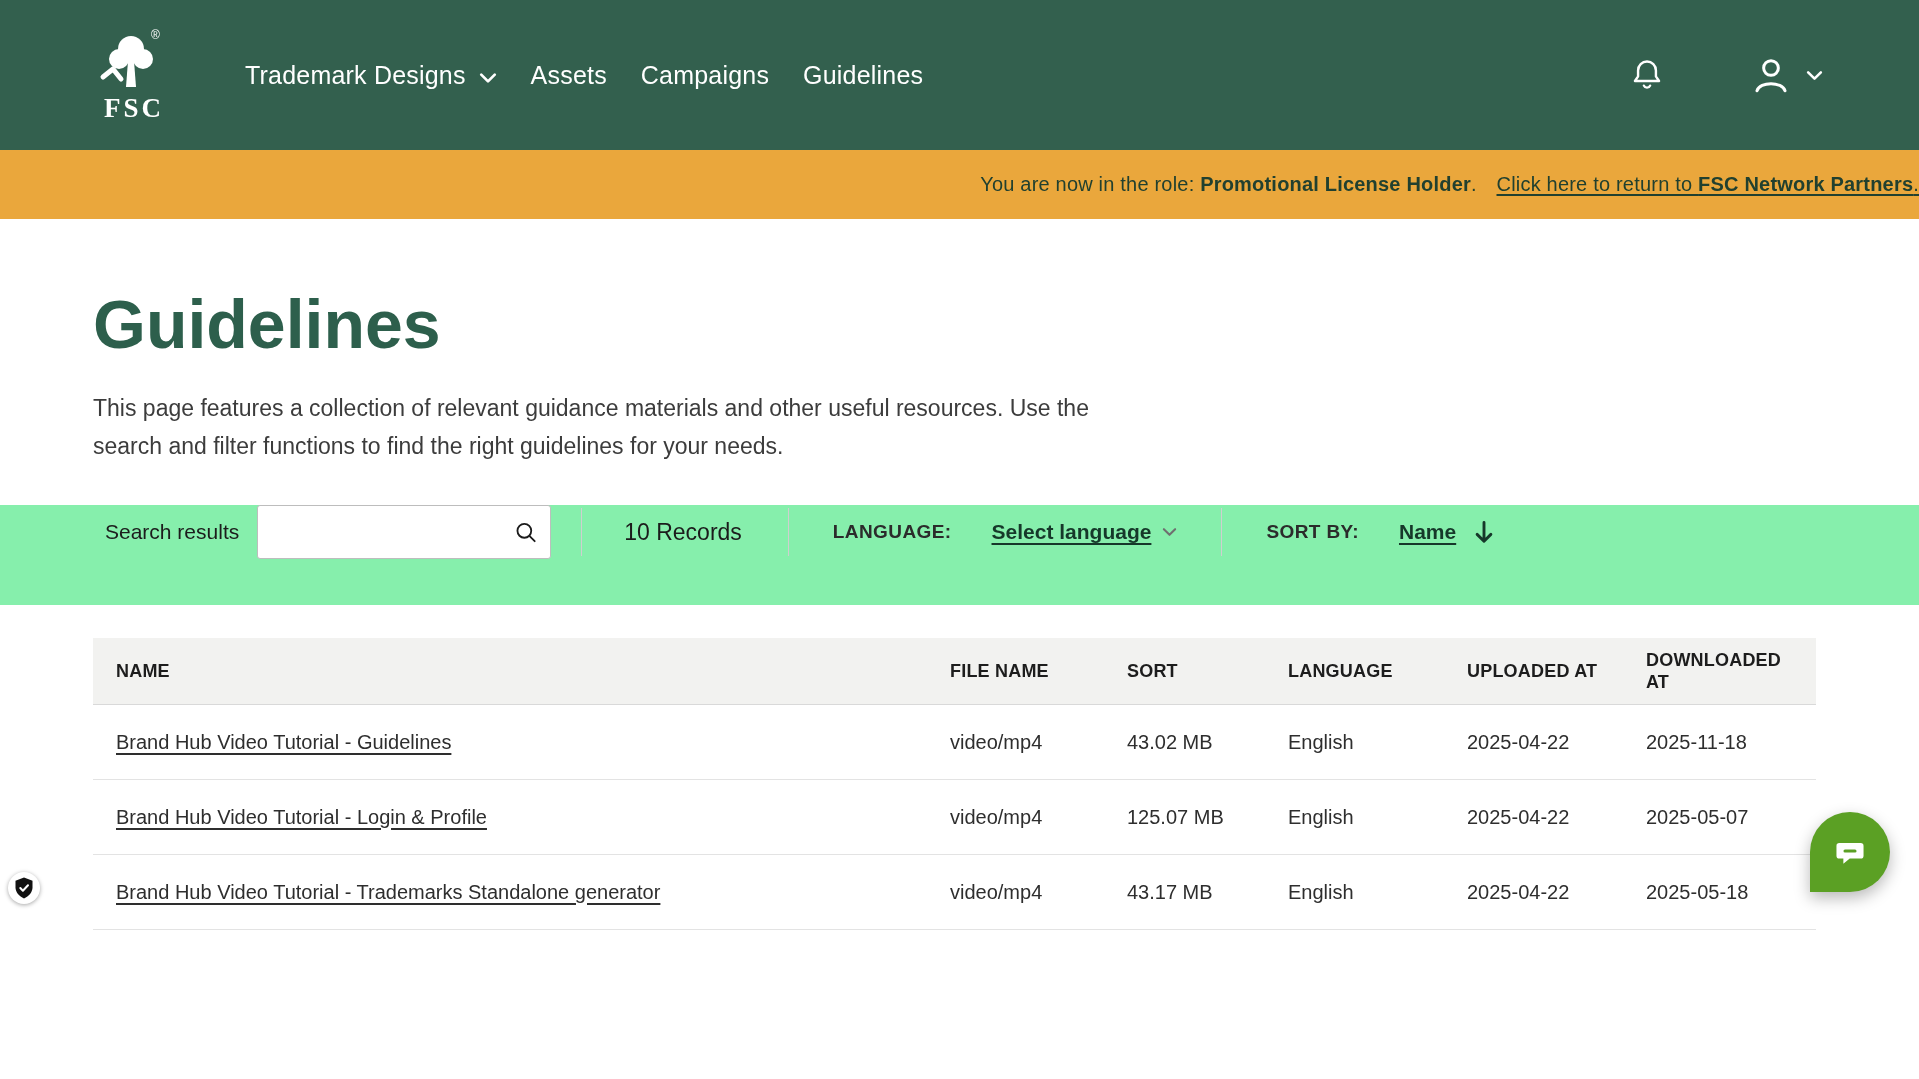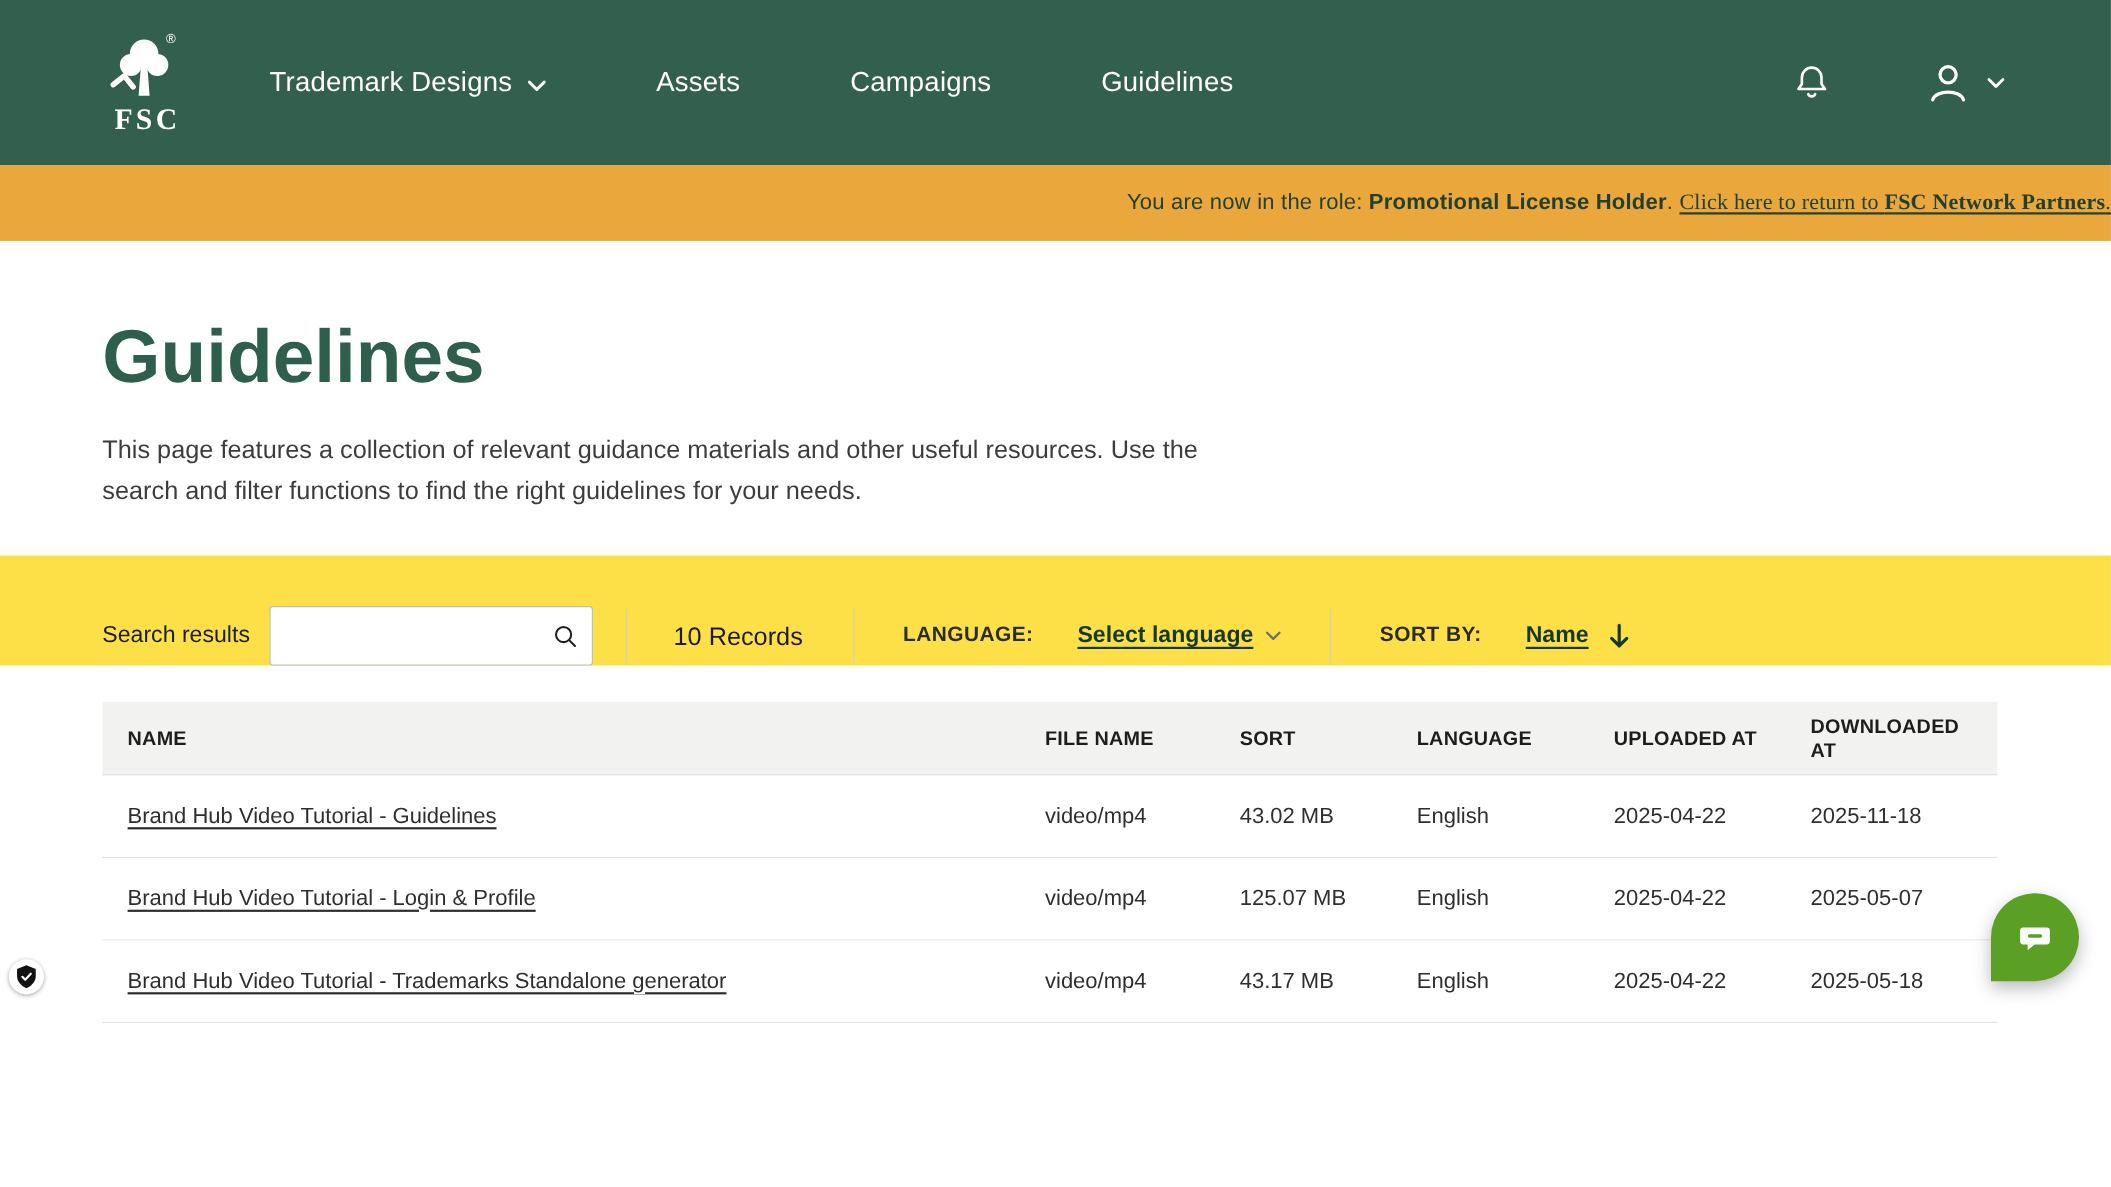--- a/index.html
+++ b/index.html
@@ -14,21 +14,21 @@
 
   
   .topbar {
     height: 150px;
     background: var(--header_green, #33604e);
     display: flex;
     align-items: center;
     padding: 0 96px 0 93px;
   }
   .logo { display: flex; align-items: center; cursor: pointer; }
-  .main-nav { display: flex; align-items: flex-start; gap: 100px; margin-left: 80px; }
+  .main-nav { display: flex; align-items: flex-start; gap: 34px; margin-left: 80px; }
   .nav-item {
     color: #fff; font-size: 25px; text-decoration: none;
     display: flex; align-items: center; gap: 13px; cursor: pointer;
     letter-spacing: 0.2px;
   }
   .nav-item svg { margin-top: 5px; }
   .topbar-right { margin-left: auto; display: flex; align-items: center; gap: 86px; }
   .icon-btn {
     background: none; border: none; padding: 0; cursor: pointer;
     display: flex; align-items: center; gap: 14px;
@@ -38,44 +38,44 @@
   .role-banner {
     height: 69px;
     background: var(--banner_yellow, #EAA73C);
     display: flex; align-items: center; justify-content: flex-end;
     font-size: 20px; color: #21402f; letter-spacing: 0.2px;
   }
   .role-banner strong { font-weight: 700; }
   .banner-sep { white-space: pre; }
   .banner-link {
     color: inherit; text-decoration: underline; text-underline-offset: 3px;
-    cursor: pointer; margin-left: 0; font-family: Liberation Serif, serif;
+    cursor: pointer; margin-left: 14px;
   }
 
   
   .content { padding: 66px 0 0 93px; }
   .page-title {
     margin: 0;
     font-size: 68px; font-weight: 700;
     color: var(--title_green, #2D5F4C);
     letter-spacing: 0;
   }
   .page-desc {
     margin: 26px 0 0;
     font-size: 23px; line-height: 38px;
     color: #3c3c3c;
     max-width: 1035px;
   }
 
   
   .toolbar {
     margin-top: 40px;
-    background: #fde047;
+    background: #86efac;
     height: 100px;
-    display: flex; align-items: flex-end;
+    display: flex; align-items: flex-start; padding-left: 12px;
   }
   .toolbar-inner { display: flex; align-items: center; margin-left: 93px; width: 1723px; }
   .search-label { font-size: 21px; color: #1c1c1c; }
   .search-box { position: relative; margin-left: 18px; }
   .search-box input {
     width: 294px; height: 54px;
     border: 1px solid #bdbdbd; border-radius: 3px;
     background: #fff; padding: 0 50px 0 14px;
     font-size: 20px; font-family: inherit; color: #222;
     outline: none;

